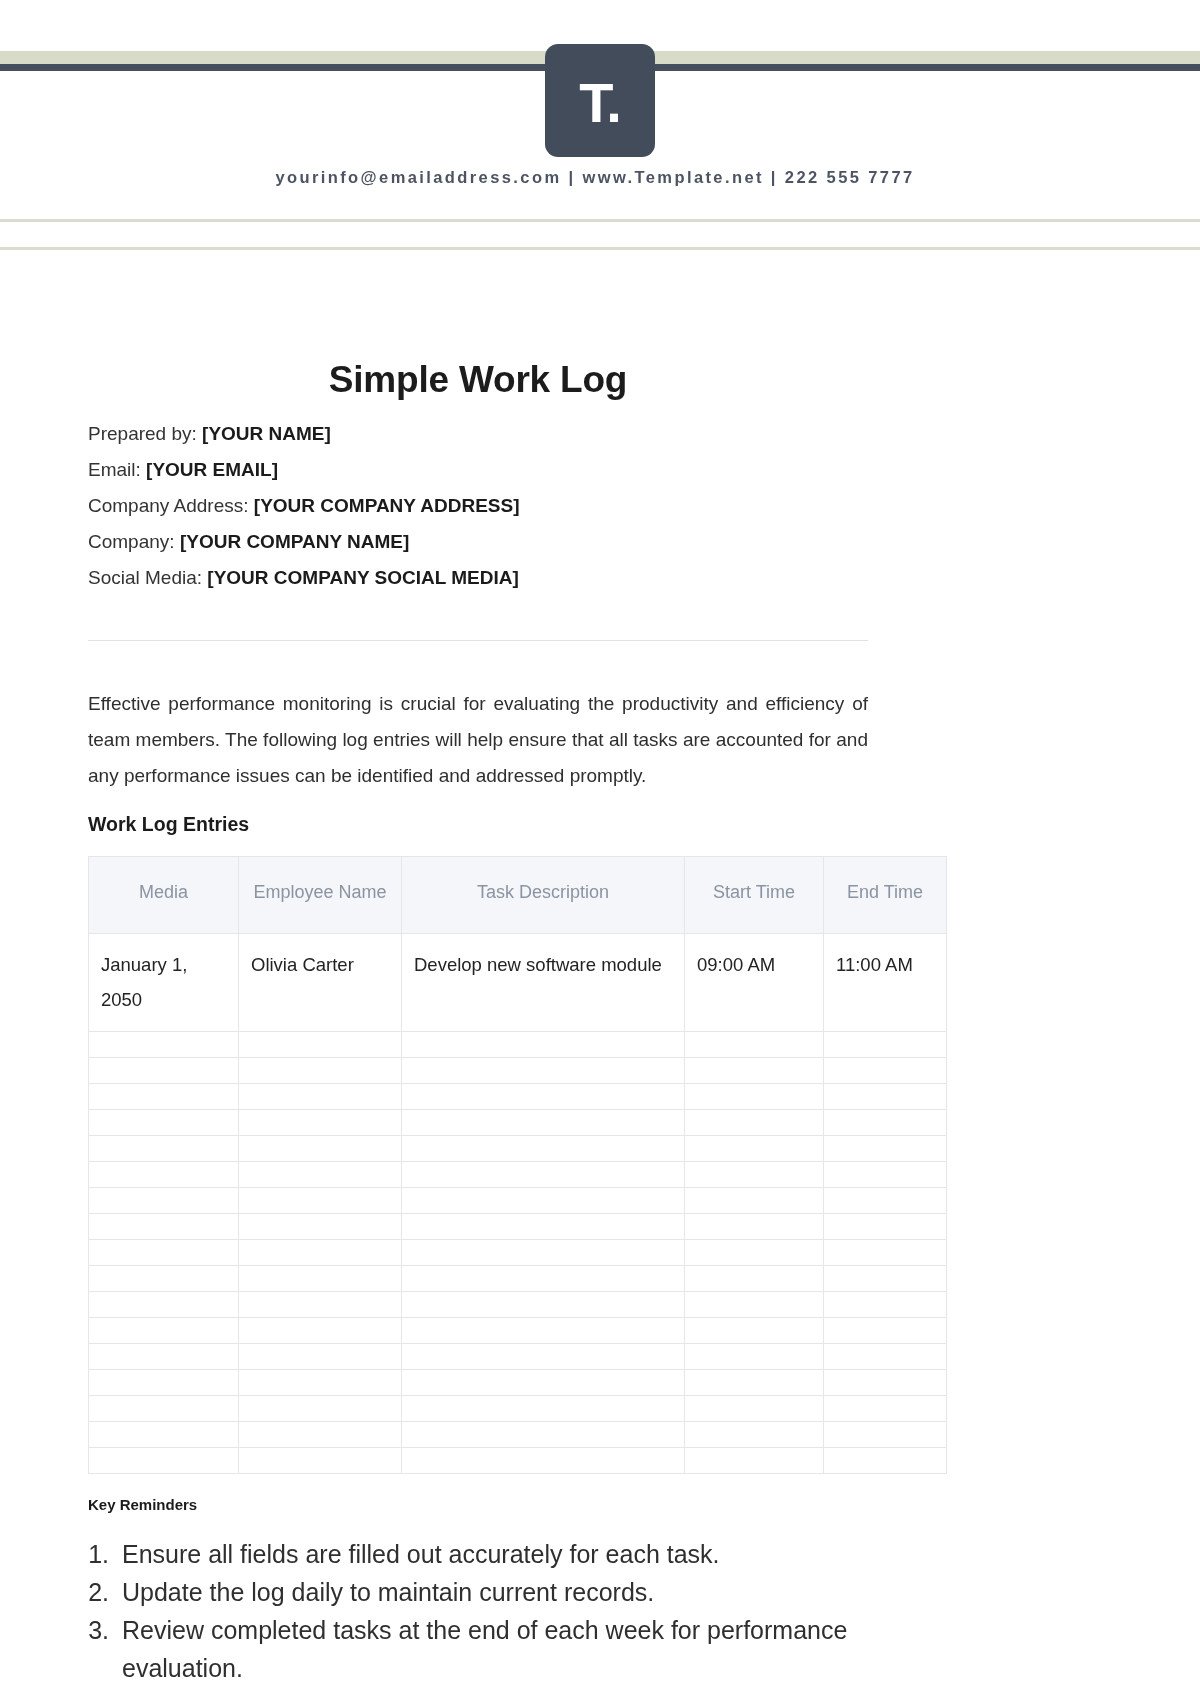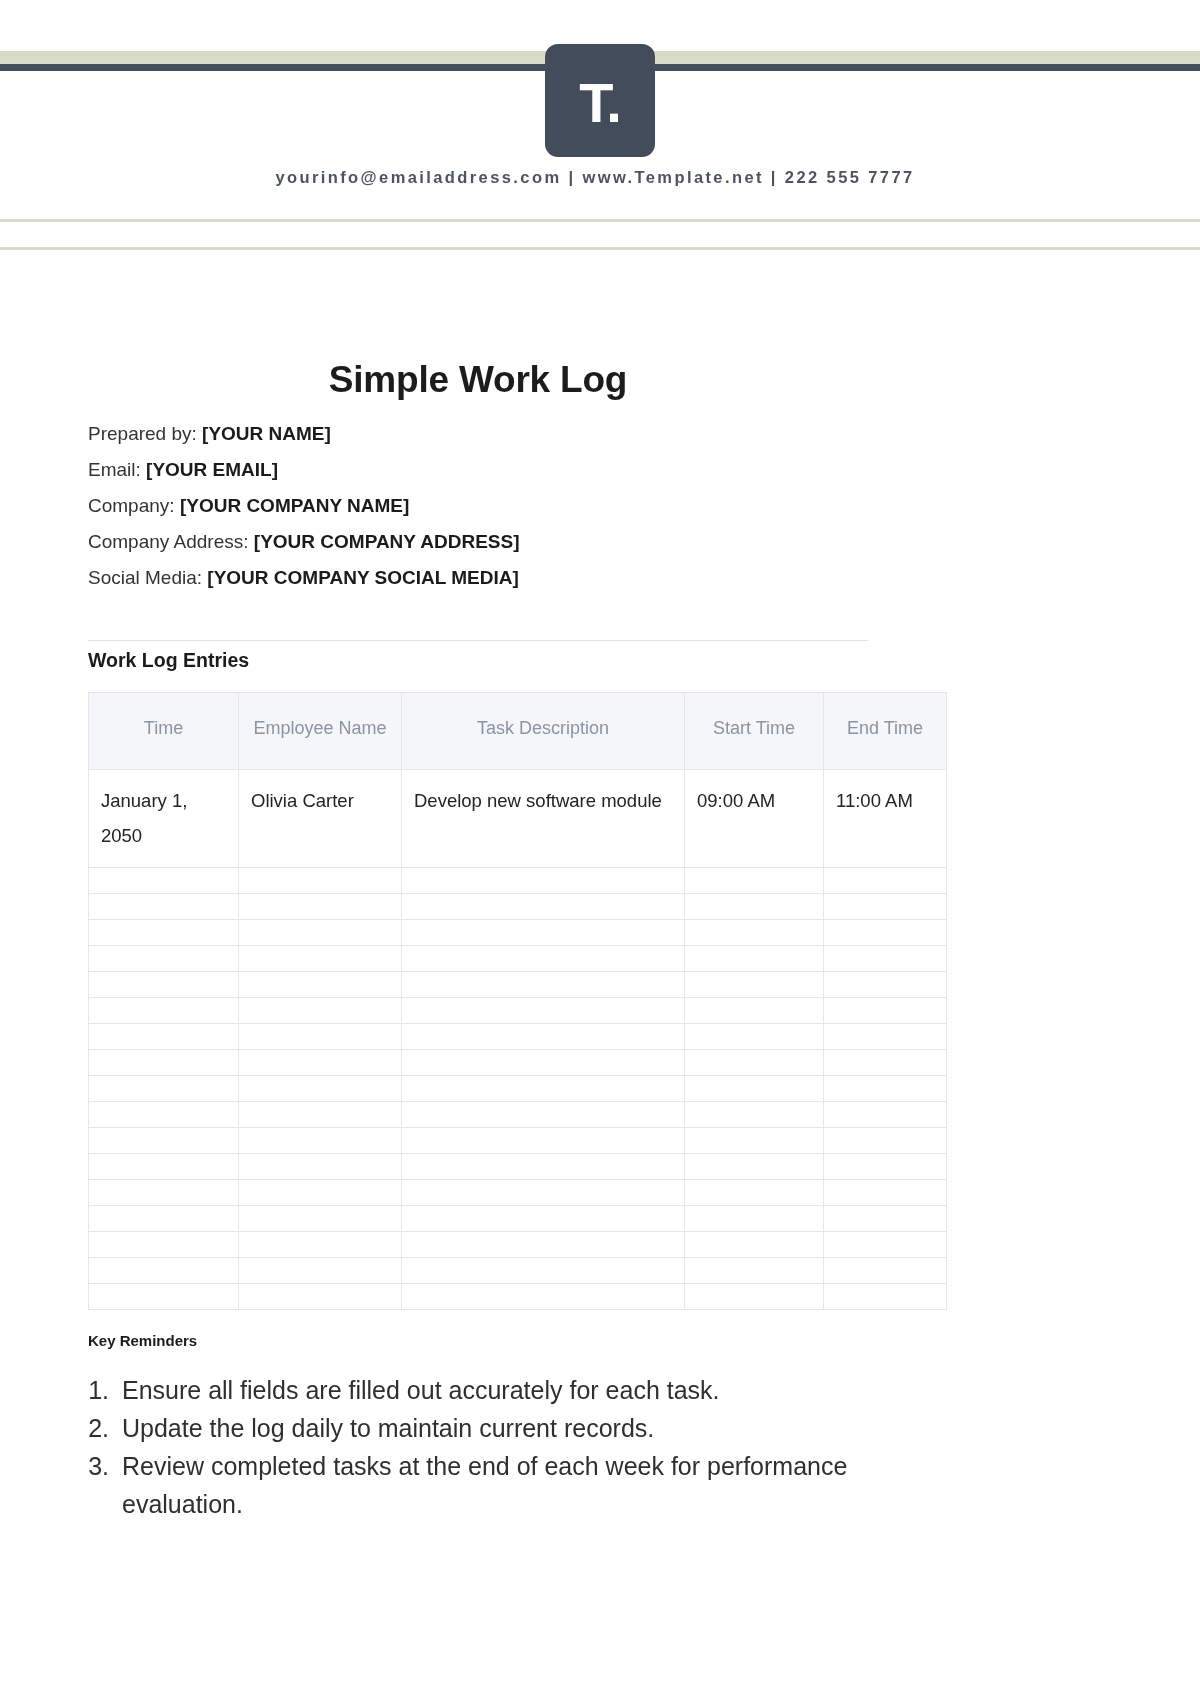--- a/index.html
+++ b/index.html
@@ -219,49 +219,50 @@
   <div class="meta-block">
     <div class="meta-row">
       <span>Prepared by:</span>
       <span class="meta-value">[YOUR NAME]</span>
     </div>
     <div class="meta-row">
       <span>Email:</span>
       <span class="meta-value">[YOUR EMAIL]</span>
     </div>
     <div class="meta-row">
+      <span>Company Address:</span>
+      <span class="meta-value">[YOUR COMPANY ADDRESS]</span>
+    </div>
+    <div class="meta-row">
       <span>Company:</span>
       <span class="meta-value">[YOUR COMPANY NAME]</span>
-    </div>
-    <div class="meta-row">
-      <span>Company Address:</span>
-      <span class="meta-value">[YOUR COMPANY ADDRESS]</span>
     </div>
     <div class="meta-row">
       <span>Social Media:</span>
       <span class="meta-value">[YOUR COMPANY SOCIAL MEDIA]</span>
     </div>
   </div>
 
   <div class="divider"></div>
 
+  <p class="intro-paragraph">Effective performance monitoring is crucial for evaluating the productivity and efficiency of team members. The following log entries will help ensure that all tasks are accounted for and any performance issues can be identified and addressed promptly.</p>
 
   <div class="section-heading">Work Log Entries</div>
 
   <table class="worklog">
     <colgroup>
       <col class="col-date">
       <col class="col-employee">
       <col class="col-task">
       <col class="col-start">
       <col class="col-end">
     </colgroup>
     <thead>
       <tr>
-        <th>Time</th>
+        <th>Media</th>
         <th>Employee Name</th>
         <th>Task Description</th>
         <th>Start Time</th>
         <th>End Time</th>
       </tr>
     </thead>
     <tbody>
       <tr>
         <td>January 1, 2050</td>
         <td>Olivia Carter</td>

